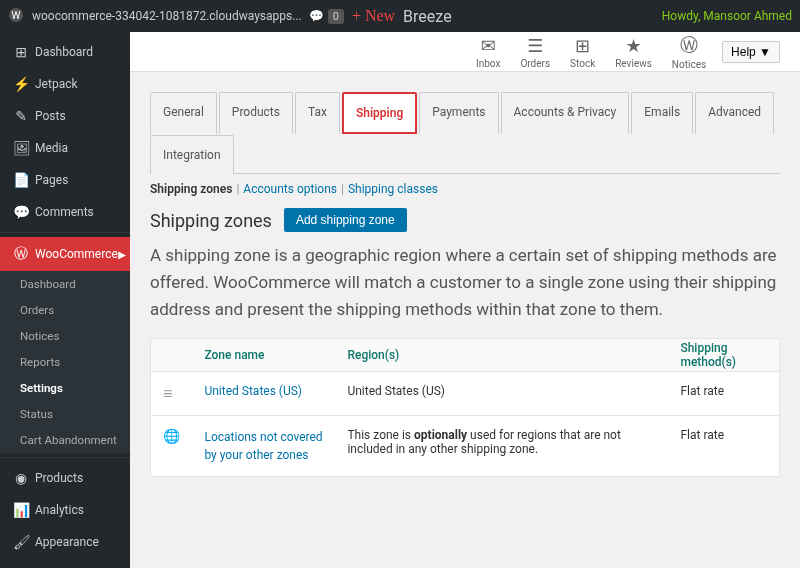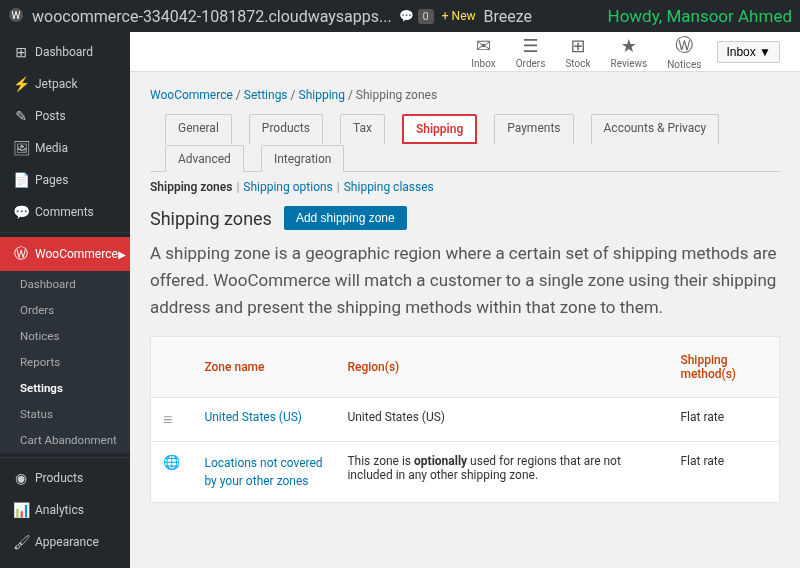--- a/index.html
+++ b/index.html
@@ -10,21 +10,21 @@
       background: #23282d;
       height: 32px;
       display: flex;
       align-items: center;
       padding: 0 8px;
       justify-content: space-between;
       color: #ccc;
       font-size: 12px;
     }
     .adminbar-left { display: flex; align-items: center; gap: 8px; }
-    .adminbar-right { color: #22c55e; font-size: 17px; }
+    .adminbar-right { color: #84cc16; font-size: 12px; }
     .comment-bubble { background: #555; border-radius: 3px; padding: 1px 5px; font-size: 11px; }
 
     
     #wpwrap { display: flex; height: calc(100vh - 32px); }
 
     
     #adminmenu {
       width: 130px;
       background: #23282d;
       flex-shrink: 0;
@@ -88,31 +88,30 @@
     
     .nav-tab-wrapper {
       display: flex;
       flex-wrap: wrap;
       gap: 2px;
       margin-bottom: 0;
       border-bottom: 1px solid #ccc;
       margin-top: 4px;
     }
     .nav-tab {
-      padding: 6px 12px;
+      padding: 12px 12px;
       background: #f1f1f1;
       border: 1px solid #ccc;
       border-bottom: none;
       cursor: pointer;
       font-size: 12px;
       color: #555;
       text-decoration: none;
       border-radius: 2px 2px 0 0;
       margin-bottom: -1px;
-      margin-left: 15px;
     }
     .nav-tab.highlighted { border: 2px solid #d63638; color: #d63638; font-weight: 600; background: #fff; }
 
     
     .subsubsub { display: flex; gap: 4px; font-size: 12px; margin: 8px 0 12px; }
     .subsubsub a { color: #0073aa; text-decoration: none; }
     .subsubsub .sep { color: #999; }
 
     
     .section-heading { display: flex; align-items: center; gap: 12px; margin-bottom: 10px; }
@@ -133,24 +132,24 @@
     
     .widefat {
       width: 100%;
       border-collapse: collapse;
       background: #fff;
       border: 1px solid #e2e4e7;
       font-size: 12px;
     }
     .widefat thead tr { background: #f9f9f9; }
     .widefat th {
-      padding: 16px 12px;
+      padding: 2px 12px;
       text-align: left;
       font-weight: 500;
-      color: #c2410c;
+      color: #0f766e;
       border-bottom: 1px solid #e2e4e7;
       font-size: 12px;
     }
     .widefat td {
       padding: 12px 12px;
       border-bottom: 1px solid #e2e4e7;
       vertical-align: top;
       color: #333;
       font-size: 12px;
     }
@@ -163,23 +162,23 @@
 <body>
 
 <div id="wpadminbar">
   <div class="adminbar-left">
     <span>
       <svg width="16" height="16" viewBox="0 0 16 16">
           <circle cx="8" cy="8" r="7" fill="#555"></circle>
           <text x="8" y="12" text-anchor="middle" fill="#fff" font-size="10">W</text>
         </svg>
     </span>
-    <span style="cursor:pointer;color:#ccc;font-size:16px;">woocommerce-334042-1081872.cloudwaysapps...</span>
+    <span style="cursor:pointer;color:#ccc;font-size:12px;">woocommerce-334042-1081872.cloudwaysapps...</span>
     <span style="color:#ccc;font-size:12px;">💬 <span class="comment-bubble">0</span></span>
-    <span style="color:#fde047;font-size:12px;cursor:pointer;">+ New</span>
+    <span style="color:#ef4444;font-size:16px;cursor:pointer;font-family:Liberation Serif, serif;">+ New</span>
     <span style="color:#ccc;font-size:16px;cursor:pointer;">Breeze</span>
   </div>
   <div class="adminbar-right">
     <span style="cursor:pointer;">Howdy, Mansoor Ahmed</span>
   </div>
 </div>
 
 <div id="wpwrap">
 
   <div id="adminmenu">
@@ -271,50 +270,42 @@
         </div>
         <div class="toolbar-icon-item">
           <span class="icon-svg">★</span>
           <span>Reviews</span>
         </div>
         <div class="toolbar-icon-item">
           <span class="icon-svg">Ⓦ</span>
           <span>Notices</span>
         </div>
       </div>
-      <button class="toolbar-help">Inbox ▼</button>
+      <button class="toolbar-help">Help ▼</button>
     </div>
 
     <div class="wrap">
 
-      <div class="breadcrumb">
-        <a href="#">WooCommerce</a>
-        <span> / </span>
-        <a href="#">Settings</a>
-        <span> / </span>
-        <a href="#">Shipping</a>
-        <span> / </span>
-        <span>Shipping zones</span>
-      </div>
 
       <div class="nav-tab-wrapper">
         <a class="nav-tab" href="#">General</a>
         <a class="nav-tab" href="#">Products</a>
         <a class="nav-tab" href="#">Tax</a>
         <a class="nav-tab highlighted" href="#">Shipping</a>
         <a class="nav-tab" href="#">Payments</a>
         <a class="nav-tab" href="#">Accounts &amp; Privacy</a>
+        <a class="nav-tab" href="#">Emails</a>
         <a class="nav-tab" href="#">Advanced</a>
         <a class="nav-tab" href="#">Integration</a>
       </div>
 
       <div class="subsubsub">
         <a href="#" style="font-weight:600;color:#333;text-decoration:none;">Shipping zones</a>
         <span class="sep"> | </span>
-        <a href="#">Shipping options</a>
+        <a href="#">Accounts options</a>
         <span class="sep"> | </span>
         <a href="#">Shipping classes</a>
       </div>
 
       <div class="section-heading">
         <h2>Shipping zones</h2>
         <button class="add-zone-btn">Add shipping zone</button>
       </div>
 
       <p class="zone-description">A shipping zone is a geographic region where a certain set of shipping methods are offered. WooCommerce will match a customer to a single zone using their shipping address and present the shipping methods within that zone to them.</p>

